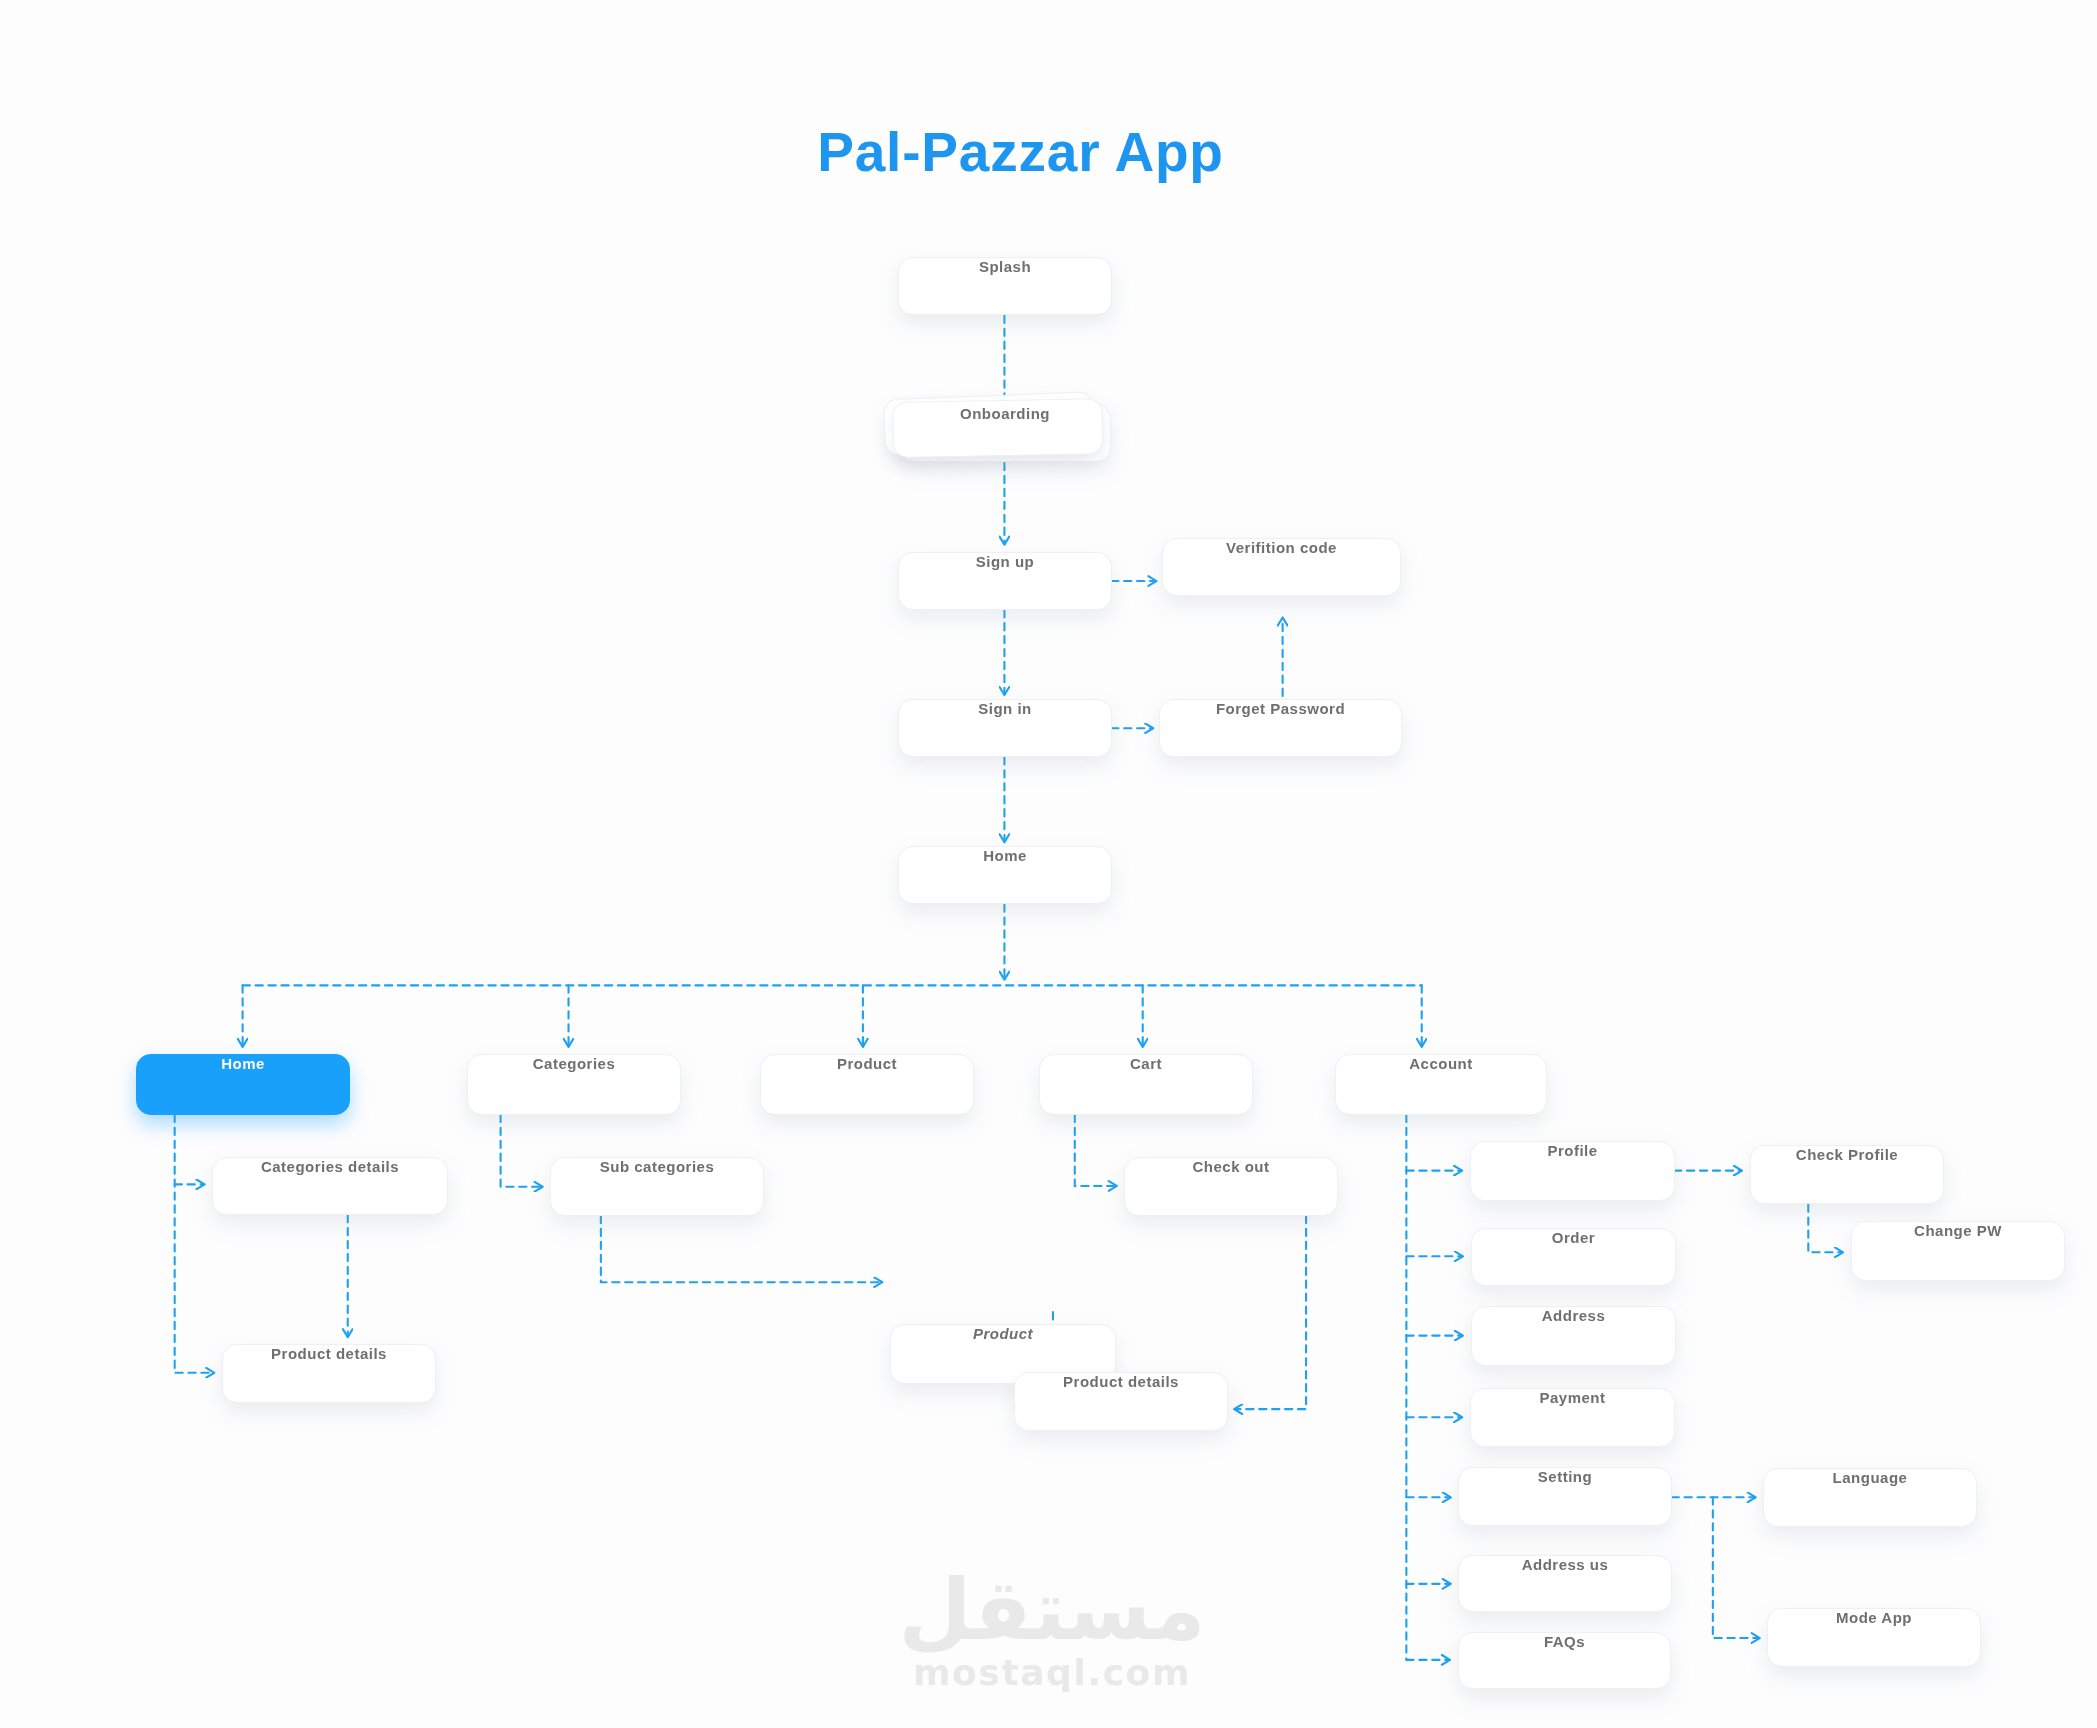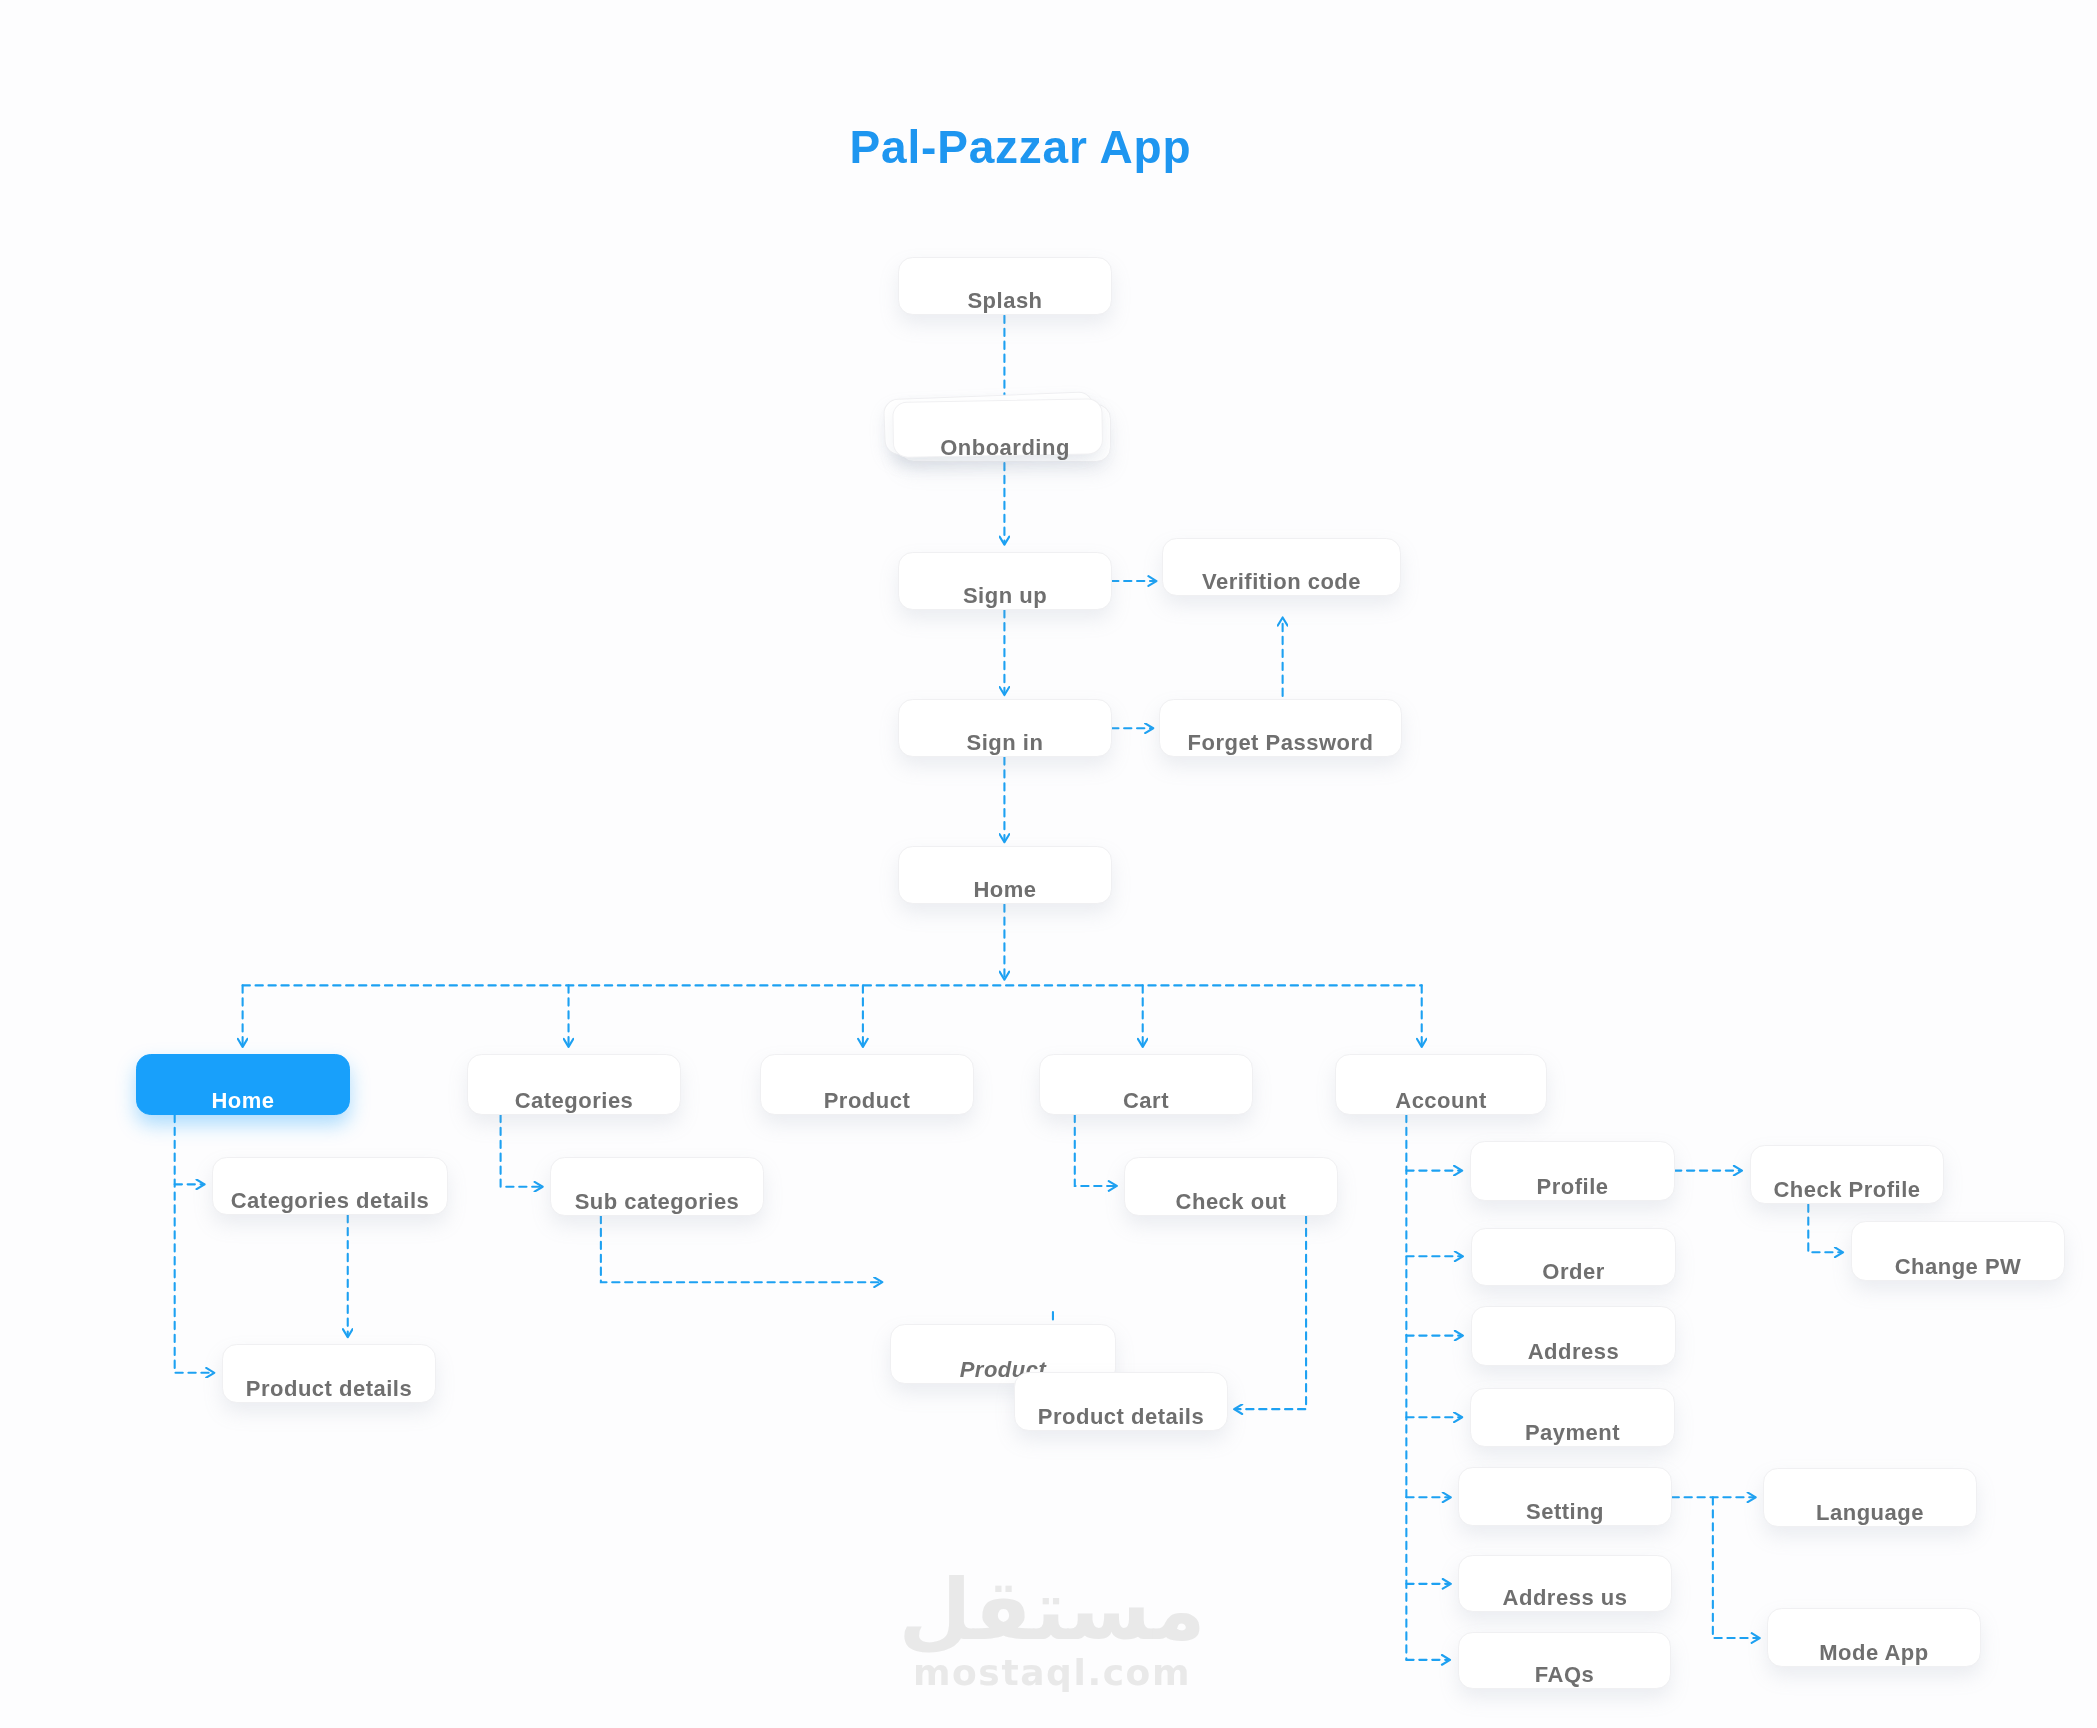--- a/index.html
+++ b/index.html
@@ -15,32 +15,32 @@
     position:relative;
     width:2097px;height:1729px;
     background:#fdfdfe;
     overflow:hidden;
     font-family:"Liberation Sans", sans-serif;
   }
   .edges{position:absolute;left:0;top:0;z-index:1;}
   .edge{fill:none;stroke:var(--accent);stroke-width:2.6;stroke-dasharray:9 7;stroke-linecap:round;}
   .title{
     position:absolute;left:616px;top:120px;width:809px;
-    text-align:center;font-size:46px;font-weight:700;color:var(--title);
+    text-align:center;font-size:55px;font-weight:700;color:var(--title);
     letter-spacing:0.8px;z-index:3;
   }
   .node{
     position:absolute;z-index:2;
-    display:flex;align-items:flex-end;justify-content:center;
+    display:flex;align-items:flex-start;justify-content:center;
     background:#ffffff;
     border:0.8px solid #f0f0f2;
     border-radius:14.6px;
     box-shadow:0 9.7px 19.4px rgba(150,162,180,.17);
     color:var(--node-text);
-    font-size:22px;font-weight:700;letter-spacing:0.5px;
+    font-size:15px;font-weight:700;letter-spacing:0.5px;
     white-space:nowrap;
   }
   .node.primary{
     background:var(--primary);
     border-color:var(--primary);
     color:#ffffff;
     box-shadow:0 9.7px 19.4px rgba(24,160,251,.35);
   }
   .node.stacked::before,
   .node.stacked::after{

